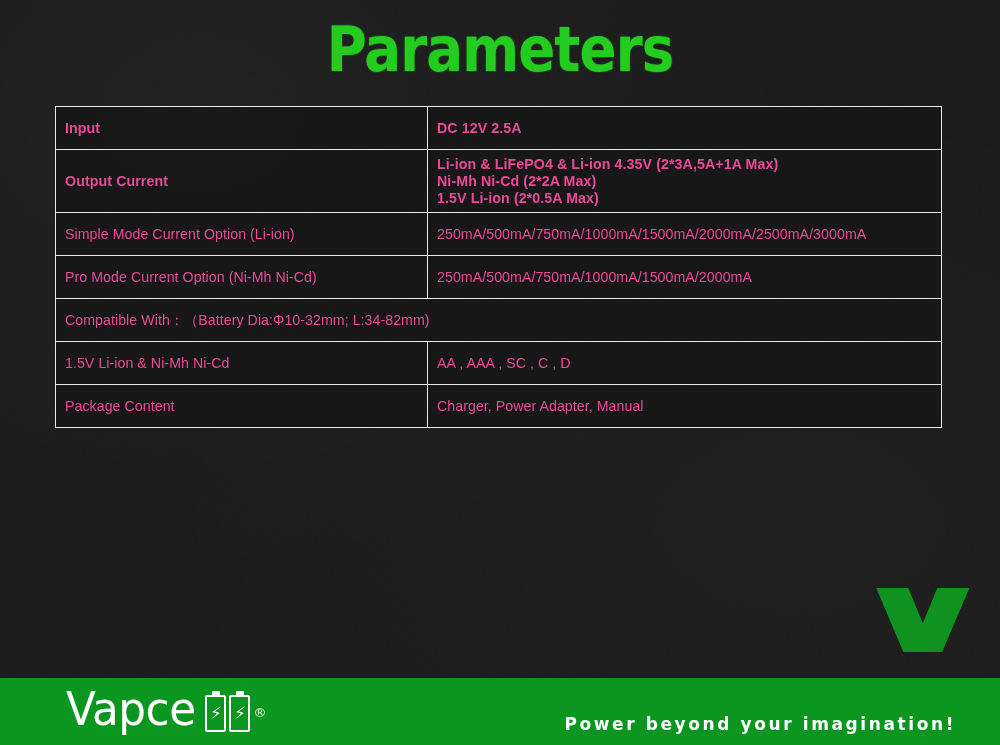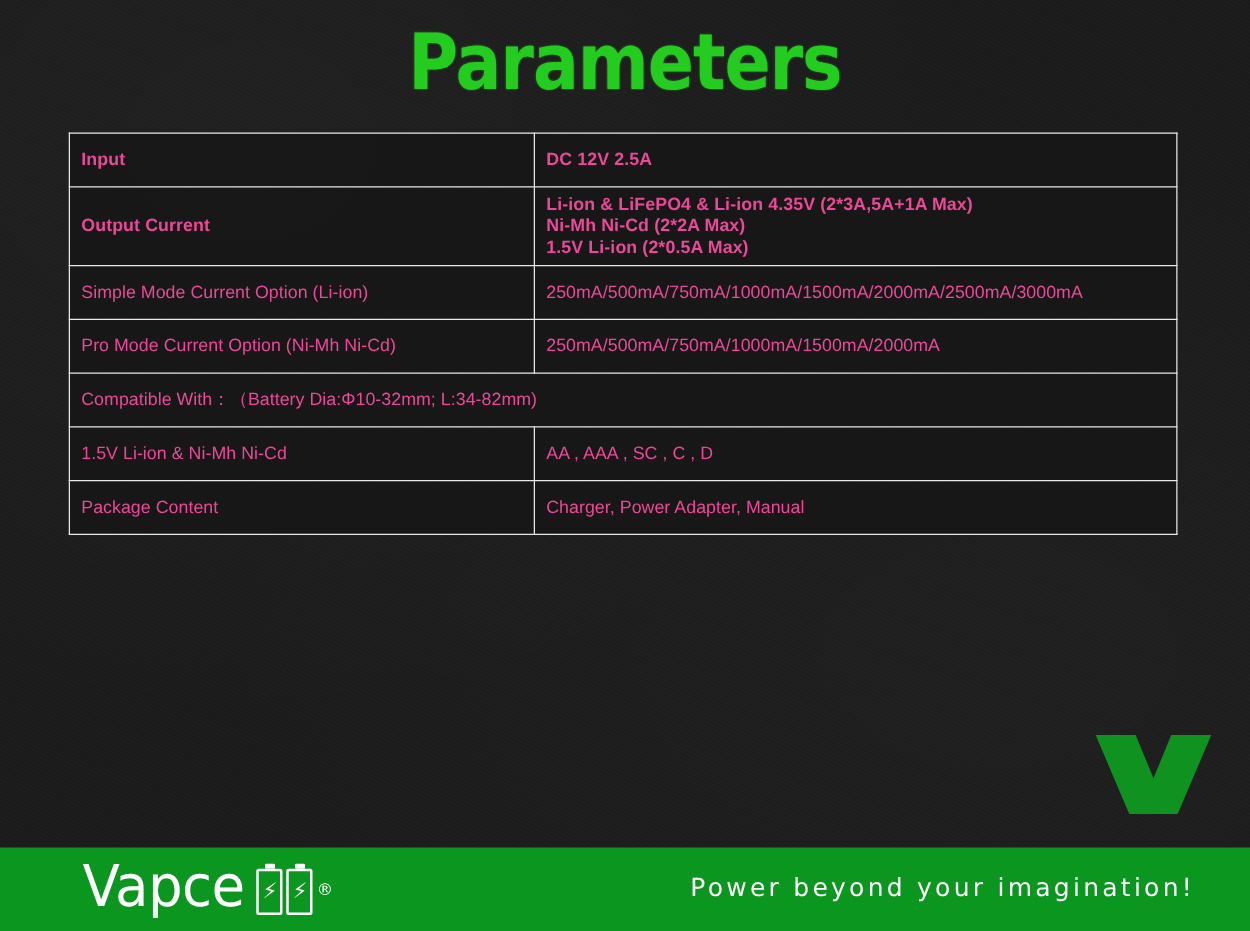--- a/index.html
+++ b/index.html
@@ -166,24 +166,24 @@
     font-family: "DejaVu Sans", sans-serif;
     font-size: 13px;
     line-height: 13px;
     color: #ffffff;
     margin-left: 3px;
     margin-top: 6px;
   }
   #tagline {
     position: absolute;
     right: 44px;
-    top: 18px;
-    font-family: "DejaVu Sans", sans-serif;
-    font-weight: normal;
-    font-size: 20px;
+    top: 32px;
+    font-family: "DejaVu Sans", sans-serif;
+    font-weight: bold;
+    font-size: 17px;
     line-height: 28px;
     color: #ffffff;
     letter-spacing: 2.6px;
     white-space: nowrap;
   }
 </style>
 </head>
 <body>
 
 <div id="page">

